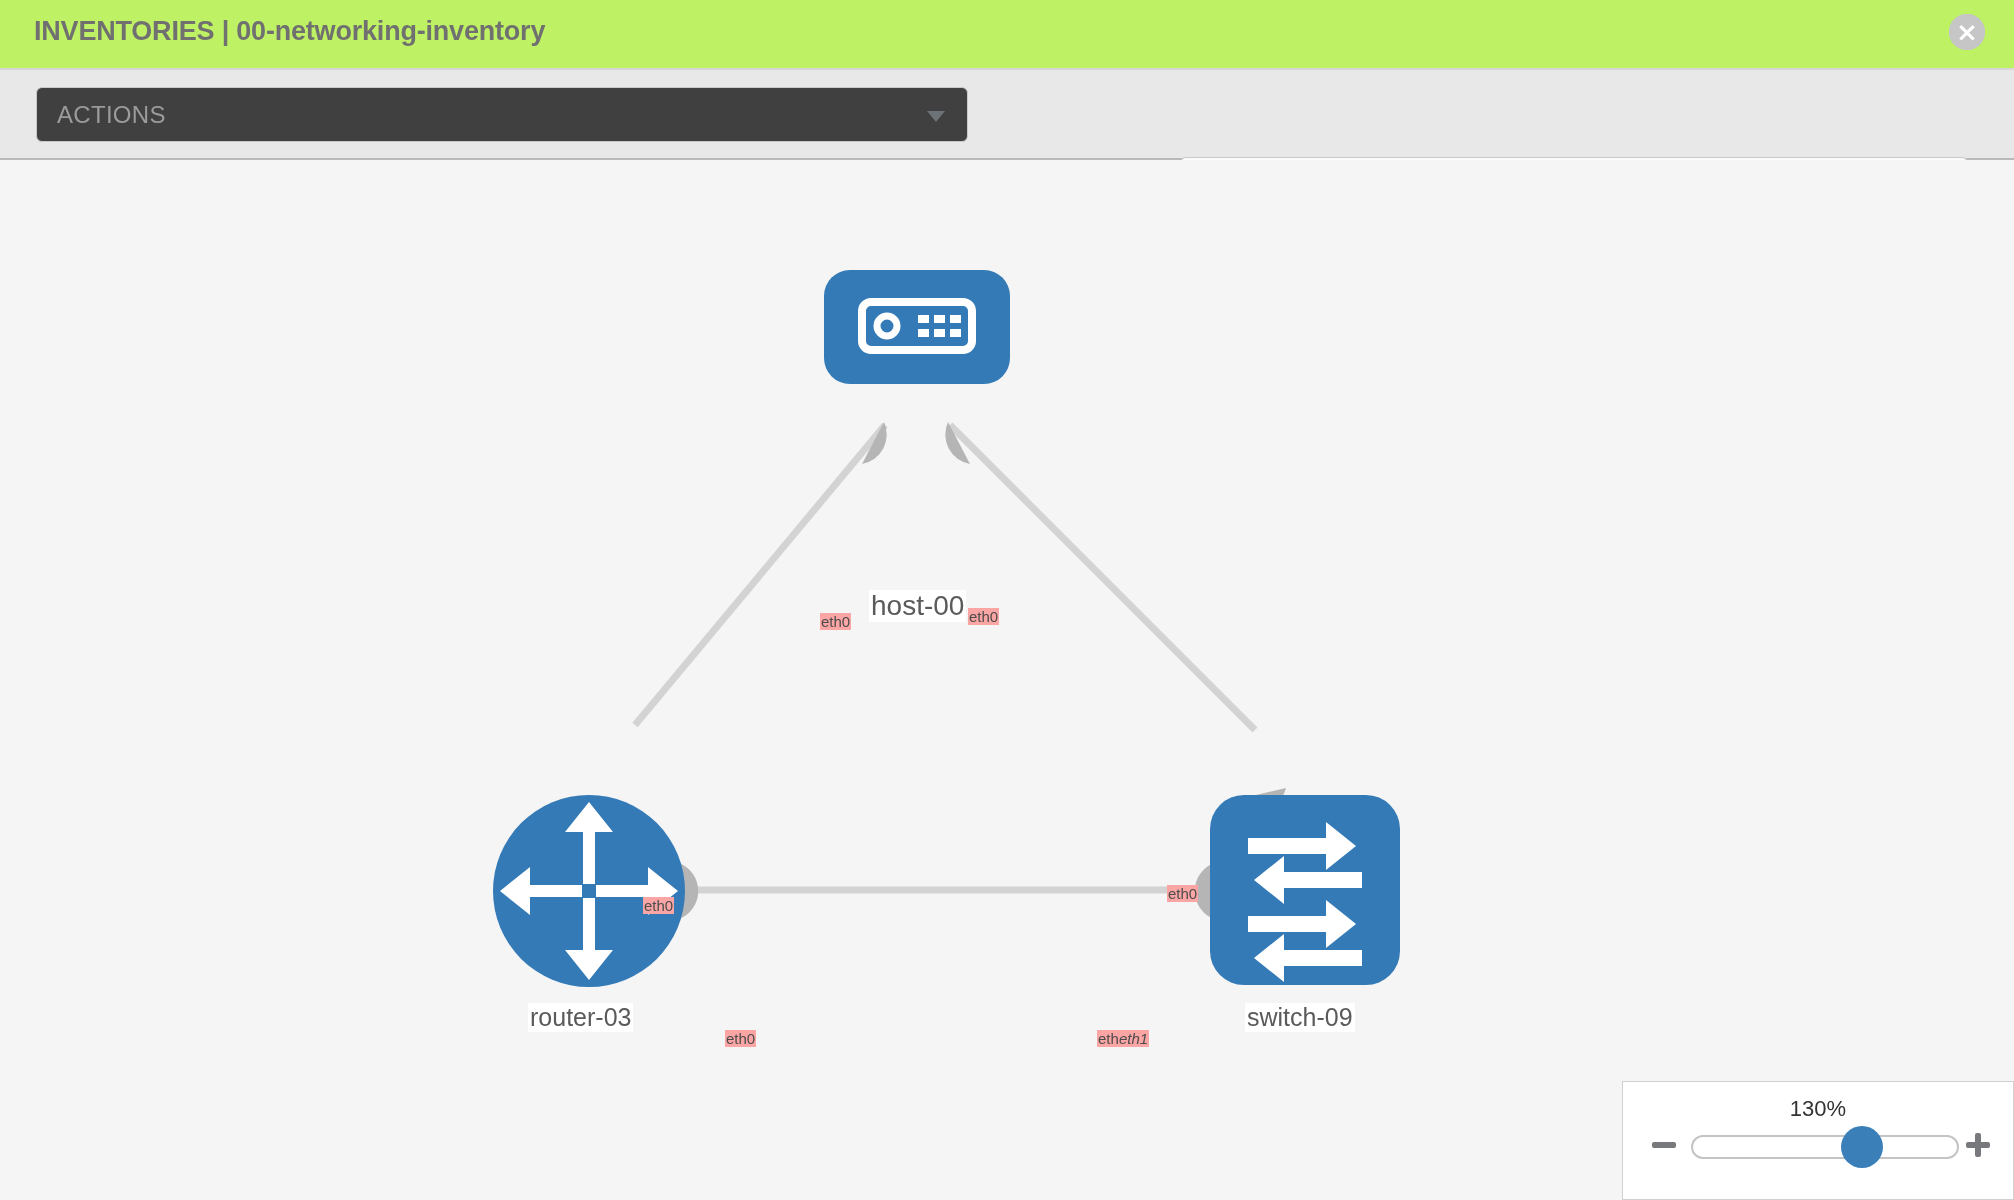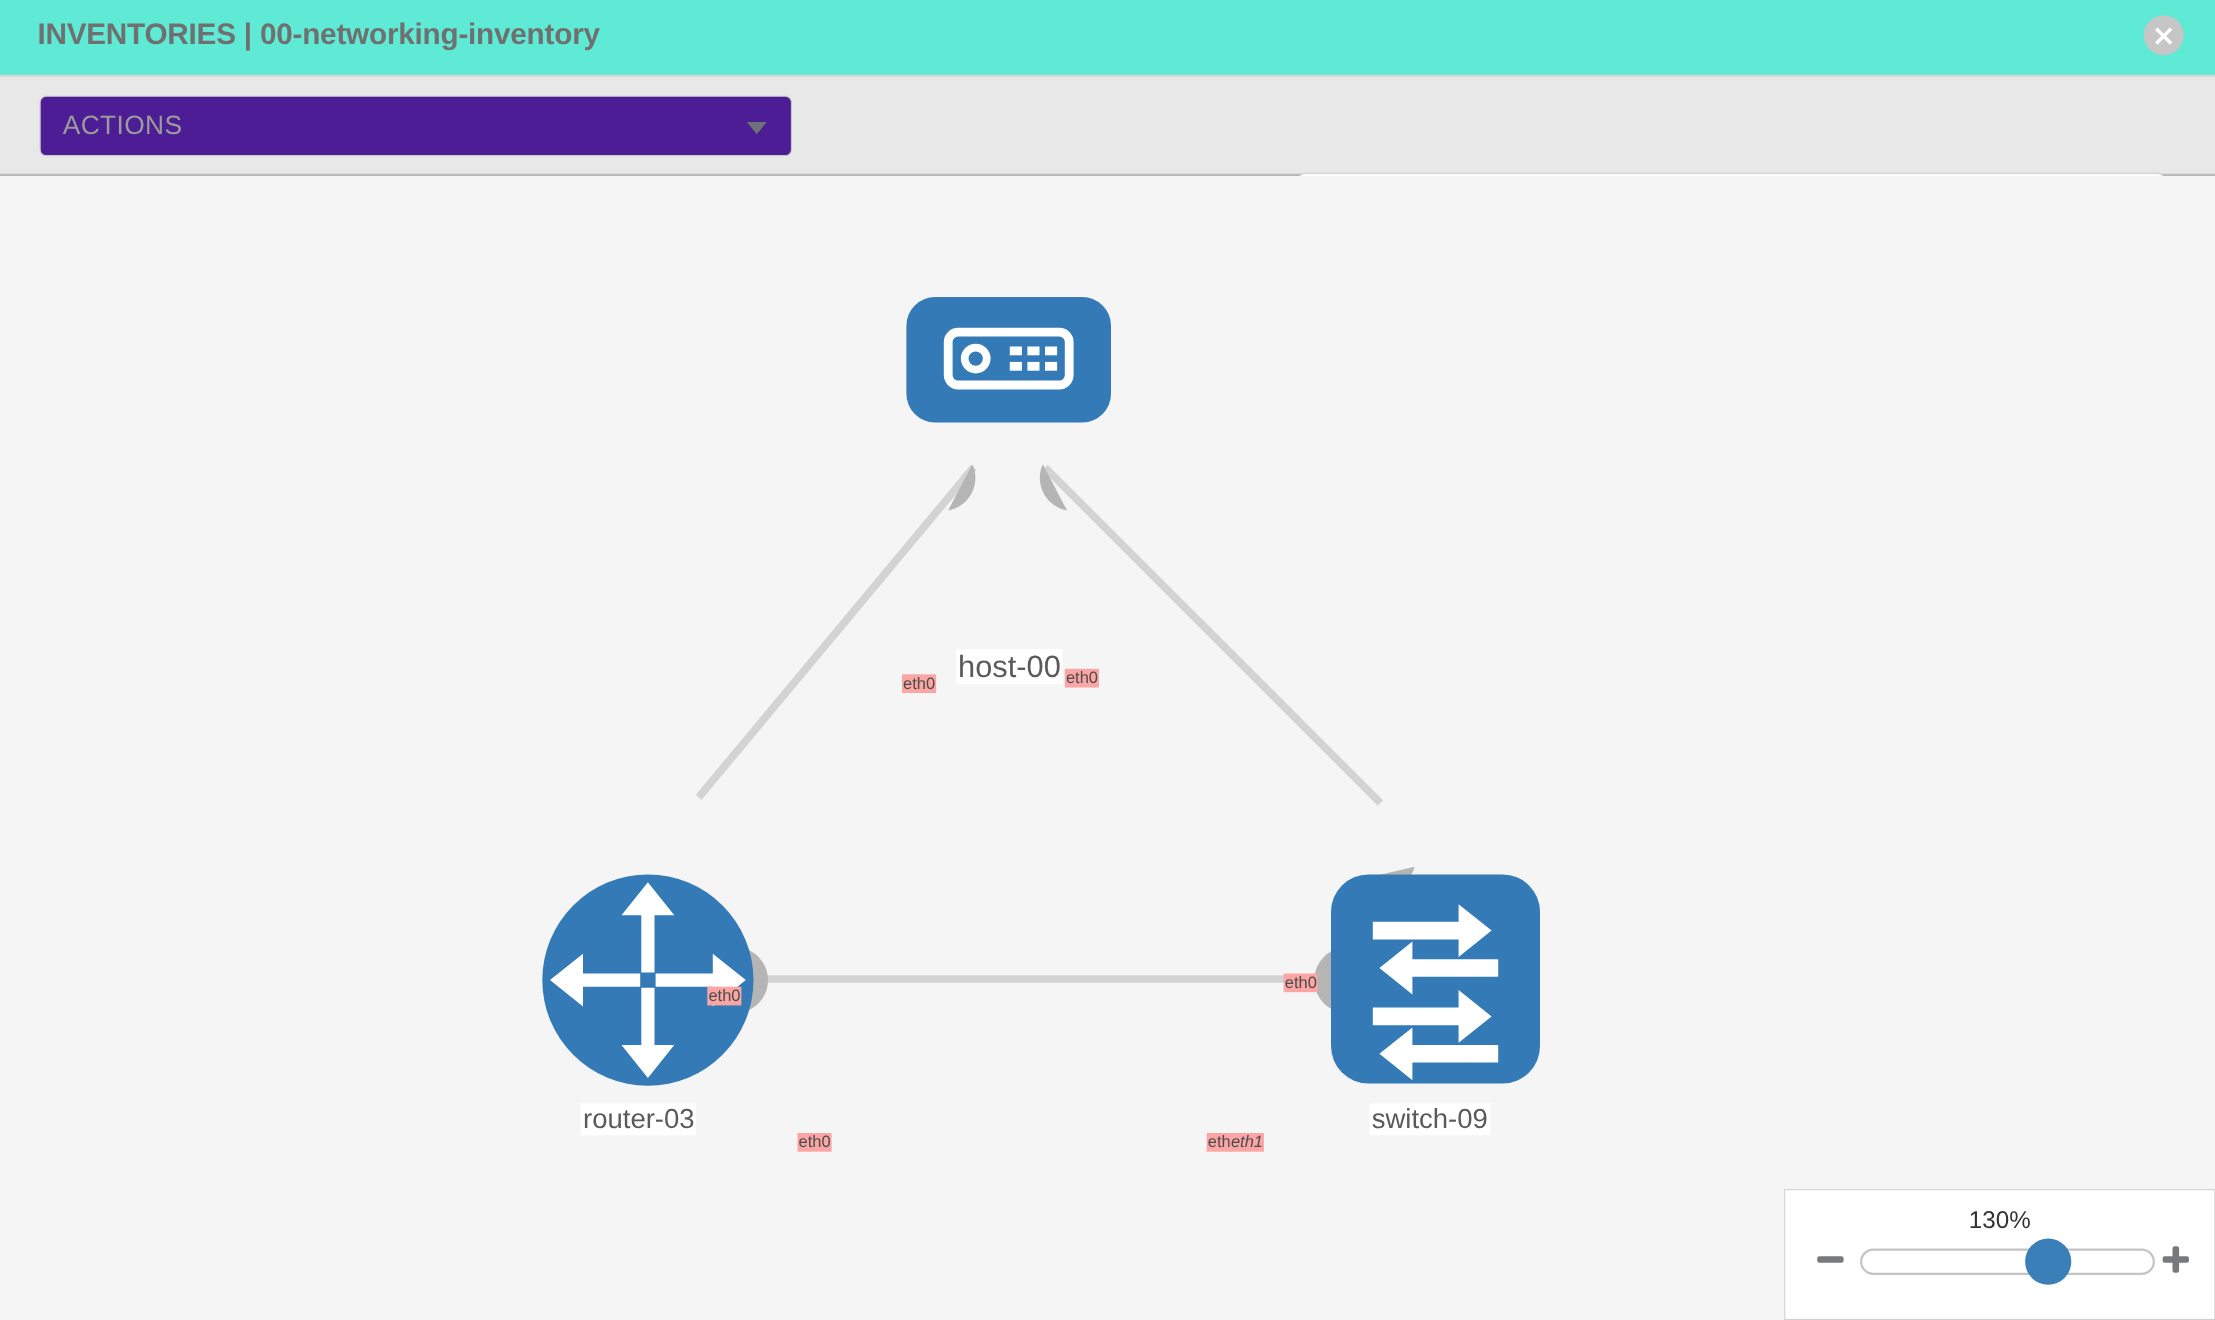--- a/index.html
+++ b/index.html
@@ -14,21 +14,21 @@
     overflow: hidden;
     position: relative;
   }
 
   
   .header {
     position: absolute;
     left: 0; top: 0;
     width: 2014px;
     height: 70px;
-    background: #5eead4;
+    background: #bef264;
     border-bottom: 2px solid #d7d7d7;
     box-sizing: border-box;
   }
   .page-title {
     position: absolute;
     left: 34px;
     top: 16px;
     font-size: 27px;
     font-weight: bold;
     color: #707070;
@@ -54,23 +54,23 @@
     width: 2014px;
     height: 90px;
     background: #e8e8e8;
     border-bottom: 2px solid #b9b9b9;
     box-sizing: border-box;
   }
   .actions-select {
     position: absolute;
     left: 36px;
     top: 17px;
-    width: 684px;
+    width: 932px;
     height: 55px;
-    background: #4c1d95;
+    background: #404040;
     border: 1px solid #c9c9c9;
     border-radius: 6px;
     box-sizing: border-box;
     cursor: pointer;
   }
   .actions-select .label {
     position: absolute;
     left: 20px;
     top: 13px;
     font-size: 24px;

